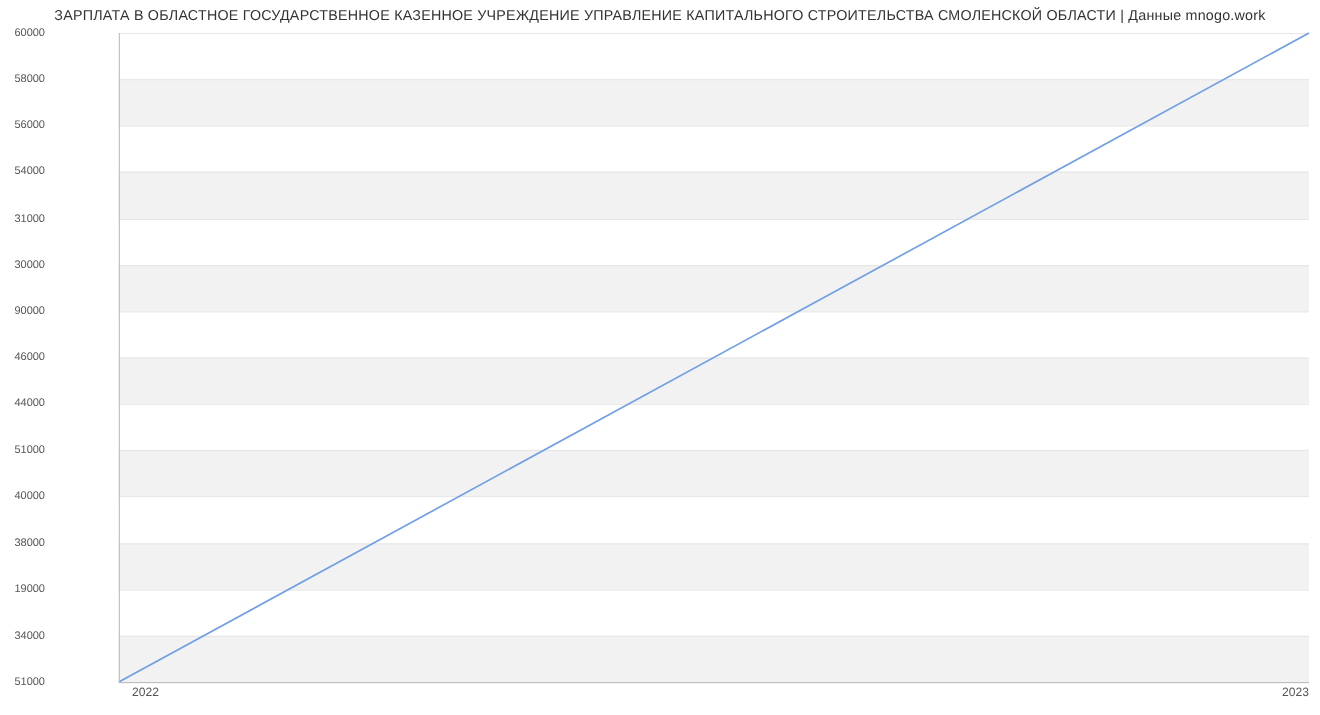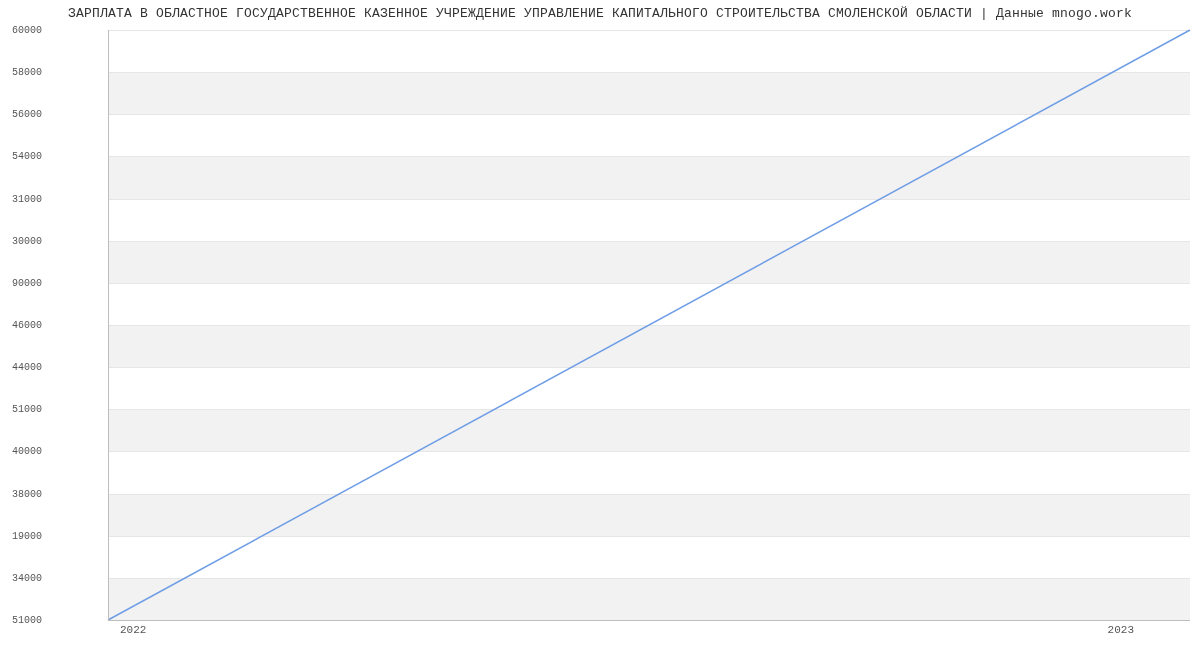--- a/index.html
+++ b/index.html
@@ -8,21 +8,20 @@
     width: 1200px;
     height: 650px;
     background: #ffffff;
     font-family: Verdana, Geneva, sans-serif;
     color: #333;
   }
   .chart-wrap {
     position: relative;
     width: 1200px;
     height: 460px;
-    font-family: Liberation Mono, monospace;
   }
   .title {
     position: absolute;
     top: 6px;
     left: 0;
     right: 0;
     text-align: center;
     font-size: 13px;
     font-weight: 400;
     color: #333;
@@ -134,14 +133,14 @@
     <div class="ytick" style="top: 367.143px;">44000</div>
     <div class="ytick" style="top: 325px;">46000</div>
     <div class="ytick" style="top: 282.857px;">90000</div>
     <div class="ytick" style="top: 240.714px;">30000</div>
     <div class="ytick" style="top: 198.571px;">31000</div>
     <div class="ytick" style="top: 156.429px;">54000</div>
     <div class="ytick" style="top: 114.286px;">56000</div>
     <div class="ytick" style="top: 72.1429px;">58000</div>
     <div class="ytick" style="top: 30px;">60000</div>
     <div class="xtick" style="left: 120px; transform: translateX(0px);">2022</div>
-    <div class="xtick" style="left: 1134px; transform: translateX(-100%);">2023</div>
+    <div class="xtick" style="left: 1190px; transform: translateX(-100%);">2023</div>
   </div>
 
 </body></html>

